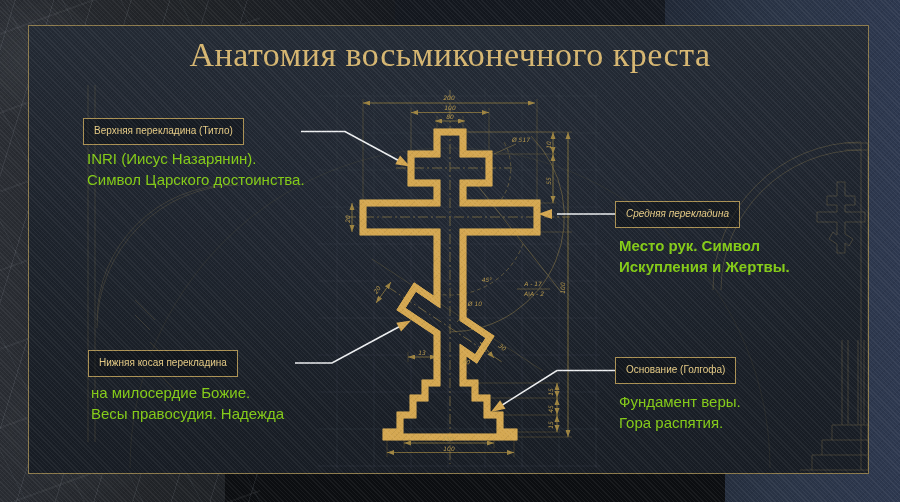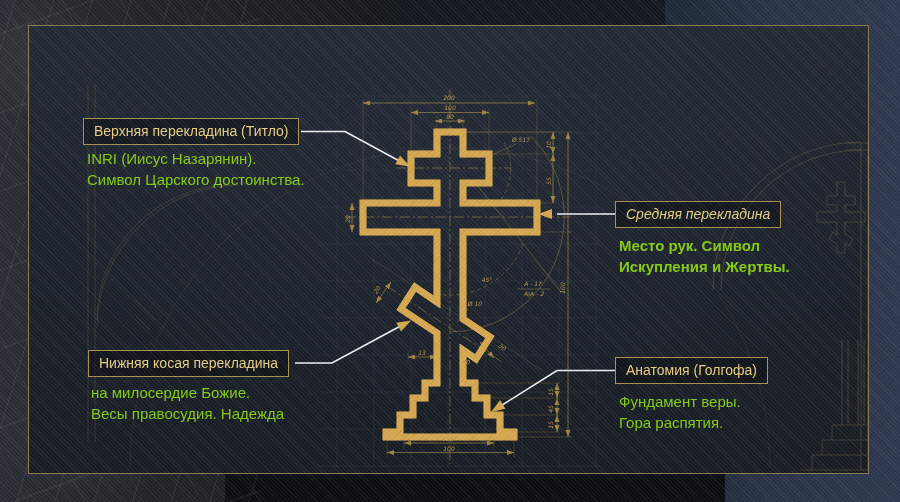--- a/index.html
+++ b/index.html
@@ -27,33 +27,34 @@
     border:1px solid #8d7b4c;box-sizing:border-box;
     background:
       radial-gradient(90% 80% at 50% 40%,rgba(46,56,72,.25),rgba(0,0,0,0) 60%),
       linear-gradient(180deg,#242b35 0%,#1d232c 45%,#181d25 100%);}
   .title{position:absolute;left:0;top:36px;width:100%;text-align:center;
     font-family:"Liberation Serif","DejaVu Serif",serif;font-size:34px;font-weight:400;
     color:#d7b771;letter-spacing:.5px;}
   
   .cbox{position:absolute;box-sizing:border-box;height:27px;line-height:24px;
     border:1.5px solid #ab9153;background:rgba(6,9,13,.42);padding:0 10px;
-    color:#e7cc85;font-size:14px;white-space:nowrap;}
+    color:#e7cc85;font-size:10px;white-space:nowrap;}
   .cdesc{position:absolute;color:#84cc16;font-size:15px;line-height:21px;white-space:nowrap;}
   .overlay{position:absolute;inset:0;pointer-events:none;}
   .dimtxt{fill:#b99a4c;font-family:"DejaVu Sans",sans-serif;font-size:6px;font-style:italic;text-anchor:middle;}
 </style>
 </head>
 <body>
 
 <div class="stage">
   <div class="backdrop"></div>
   <div class="veins"></div>
 
   <div class="panel"></div>
+  <div class="title">Анатомия восьмиконечного креста</div>
 
   <svg class="overlay" width="900" height="502" viewBox="0 0 900 502">
     <defs>
       <clipPath id="panelclip">
           <rect x="29" y="26" width="839" height="447"></rect>
         </clipPath>
       <marker id="de" markerWidth="8" markerHeight="6" refX="7" refY="2.5" orient="auto" markerUnits="userSpaceOnUse">
         <path d="M0,0 L7,2.5 L0,5 Z" fill="#a58941"></path>
         </marker>
       <marker id="ds" markerWidth="8" markerHeight="6" refX="0" refY="2.5" orient="auto" markerUnits="userSpaceOnUse">
@@ -182,20 +183,20 @@
     <div>Место рук. Символ</div>
     <div>Искупления и Жертвы.</div>
   </div>
 
   <div class="cbox" style="left:88px;top:350px;">Нижняя косая перекладина</div>
   <div class="cdesc" style="left:91px;top:382px;">
     <div>на милосердие Божие.</div>
     <div>Весы правосудия. Надежда</div>
   </div>
 
-  <div class="cbox" style="left:615px;top:357px;">Анатомия (Голгофа)</div>
+  <div class="cbox" style="left:615px;top:357px;">Основание (Голгофа)</div>
   <div class="cdesc" style="left:619px;top:391px;">
     <div>Фундамент веры.</div>
     <div>Гора распятия.</div>
   </div>
 
   <div class="grain"></div>
 </div>
 
 </body></html>

